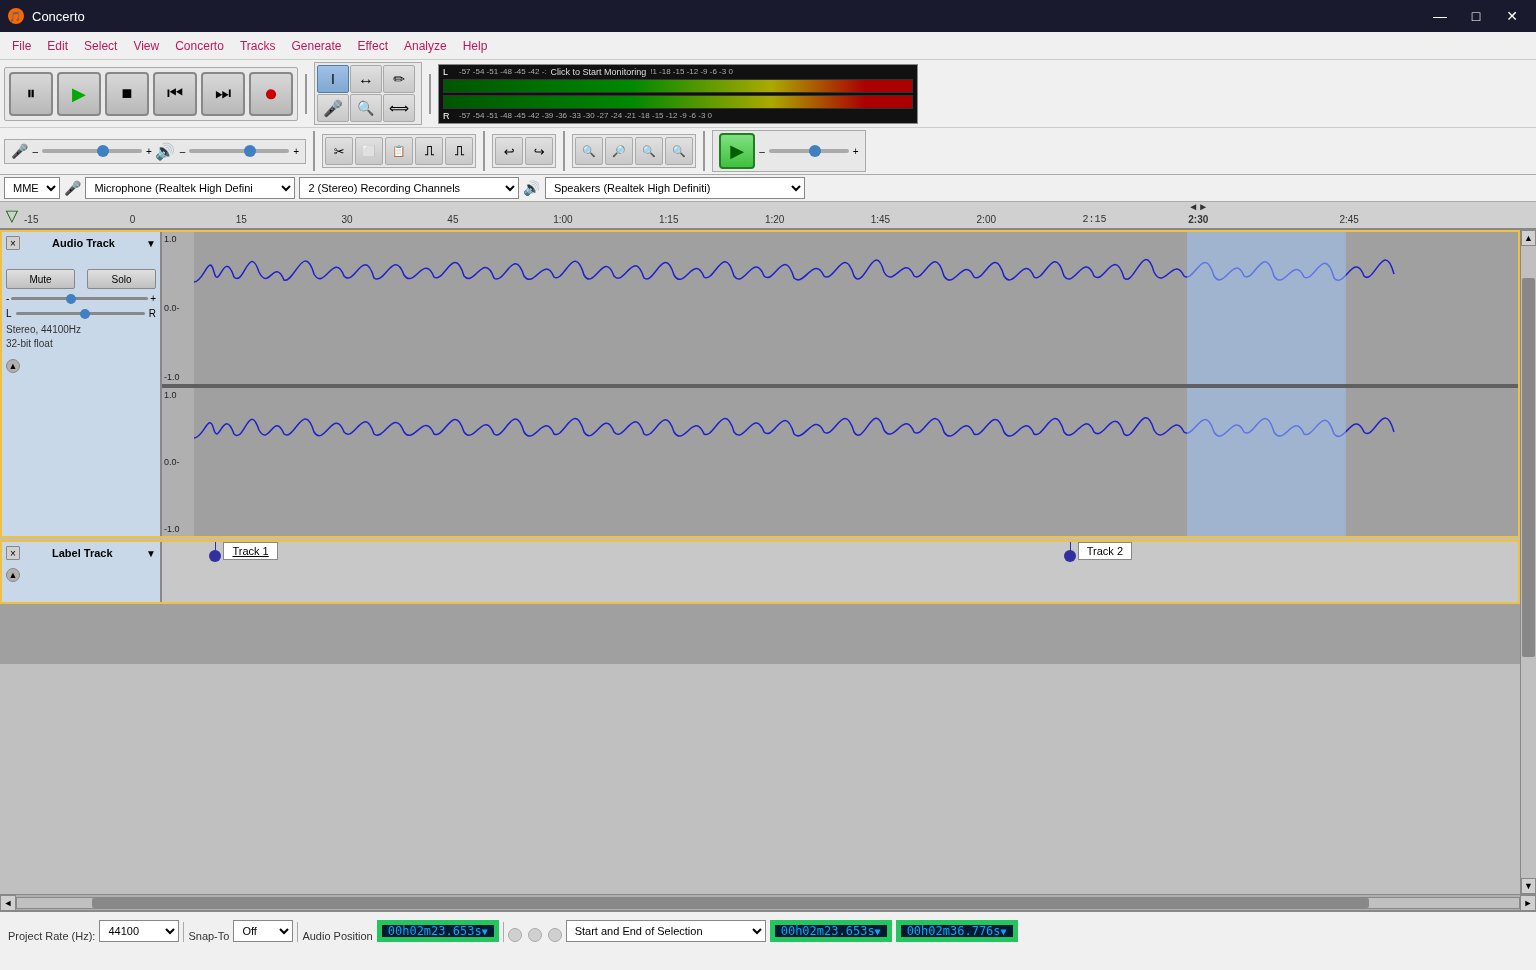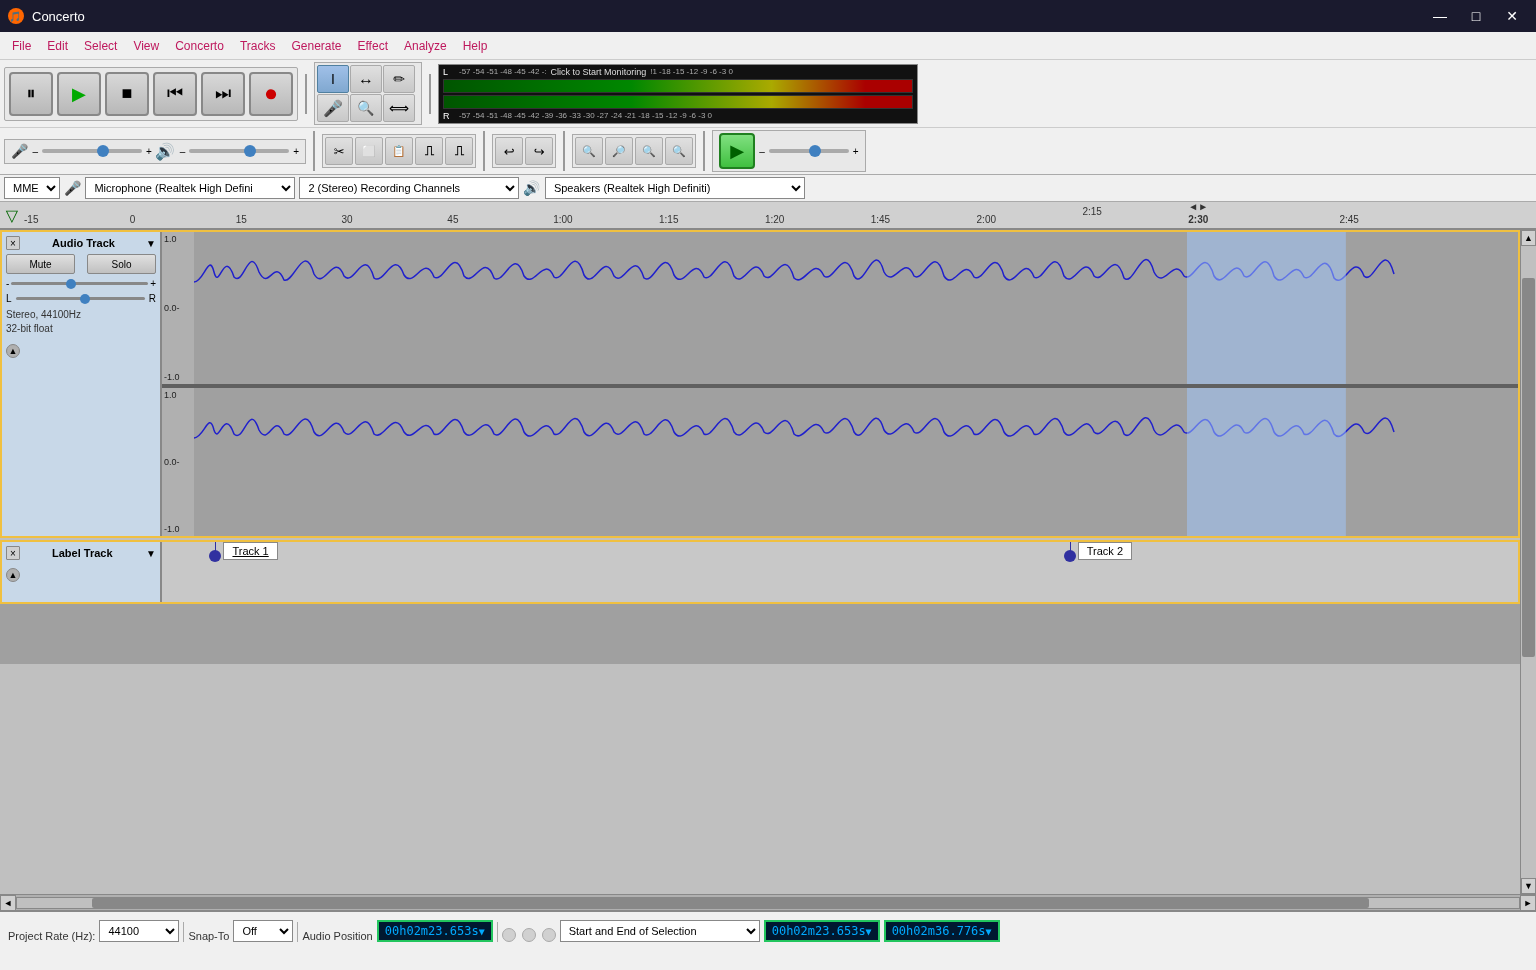--- a/index.html
+++ b/index.html
@@ -210,20 +210,21 @@
     .track-name {
       font-size: 11px;
       font-weight: bold;
       flex: 1;
       margin-left: 28px;
     }
     .track-dropdown { font-size: 10px; cursor: pointer; }
     .mute-solo-row {
       display: flex;
       gap: 12px;
+      margin-top: 15px;
     }
     .mute-btn, .solo-btn {
       flex: 1;
       height: 20px;
       border: 1px solid #888;
       background: linear-gradient(180deg, #e0e0e0, #c0c0c0);
       font-size: 10px;
       cursor: pointer;
       border-radius: 2px;
     }
@@ -414,21 +415,21 @@
       background: white;
       padding: 0 4px;
       font-size: 11px;
     }
     .time-display {
       background: #001830;
       color: #00aaff;
       font-family: monospace;
       font-size: 12px;
       padding: 2px 6px;
-      border: 2px solid #22c55e;
+      border: 5px solid #22c55e;
       height: 22px;
       display: flex;
       align-items: center;
       white-space: nowrap;
     }
     .time-dropdown { font-size: 10px; color: #00aaff; cursor: pointer; }
     .status-text {
       font-size: 11px;
       color: #333;
       padding: 2px 8px;
@@ -630,21 +631,21 @@
       <span style="position:absolute; left:0%; bottom:4px; font-size:10px; color:#333;">-15</span>
       <span style="position:absolute; left:7%; bottom:4px; font-size:10px; color:#333;">0</span>
       <span style="position:absolute; left:14%; bottom:4px; font-size:10px; color:#333;">15</span>
       <span style="position:absolute; left:21%; bottom:4px; font-size:10px; color:#333;">30</span>
       <span style="position:absolute; left:28%; bottom:4px; font-size:10px; color:#333;">45</span>
       <span style="position:absolute; left:35%; bottom:4px; font-size:10px; color:#333;">1:00</span>
       <span style="position:absolute; left:42%; bottom:4px; font-size:10px; color:#333;">1:15</span>
       <span style="position:absolute; left:49%; bottom:4px; font-size:10px; color:#333;">1:20</span>
       <span style="position:absolute; left:56%; bottom:4px; font-size:10px; color:#333;">1:45</span>
       <span style="position:absolute; left:63%; bottom:4px; font-size:10px; color:#333;">2:00</span>
-      <span style="position:absolute; left:70%; bottom:12px; font-size:10px; color:#333;">2:15</span>
+      <span style="position:absolute; left:70%; bottom:4px; font-size:10px; color:#333;font-family:Liberation Mono, monospace;">2:15</span>
       <span style="position:absolute; left:77%; bottom:4px; font-size:10px; color:#333; font-weight:bold;">2:30</span>
       <span style="position:absolute; left:87%; bottom:4px; font-size:10px; color:#333;">2:45</span>
 
       <div style="position:absolute; left:77%; top:0; display:flex; align-items:center; gap:0;">
         <span style="font-size:10px; color:#333;">◄</span>
         <span style="font-size:10px; color:#333;">►</span>
       </div>
     </div>
   </div>
 

